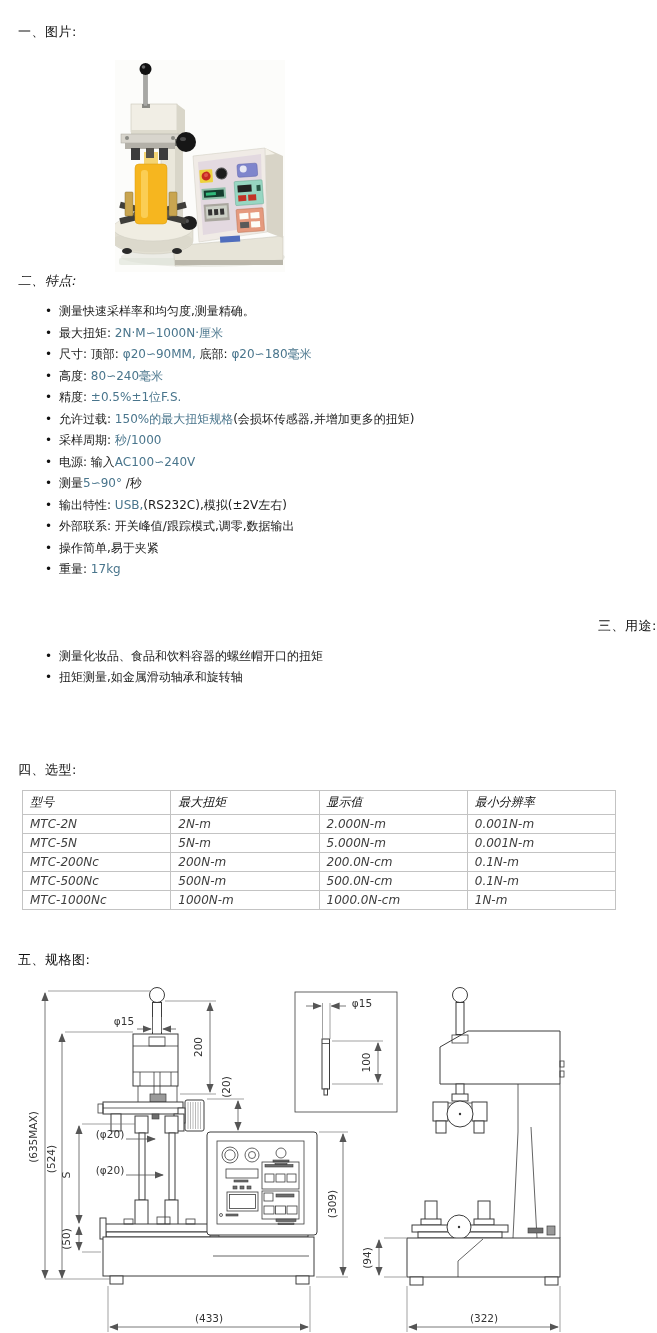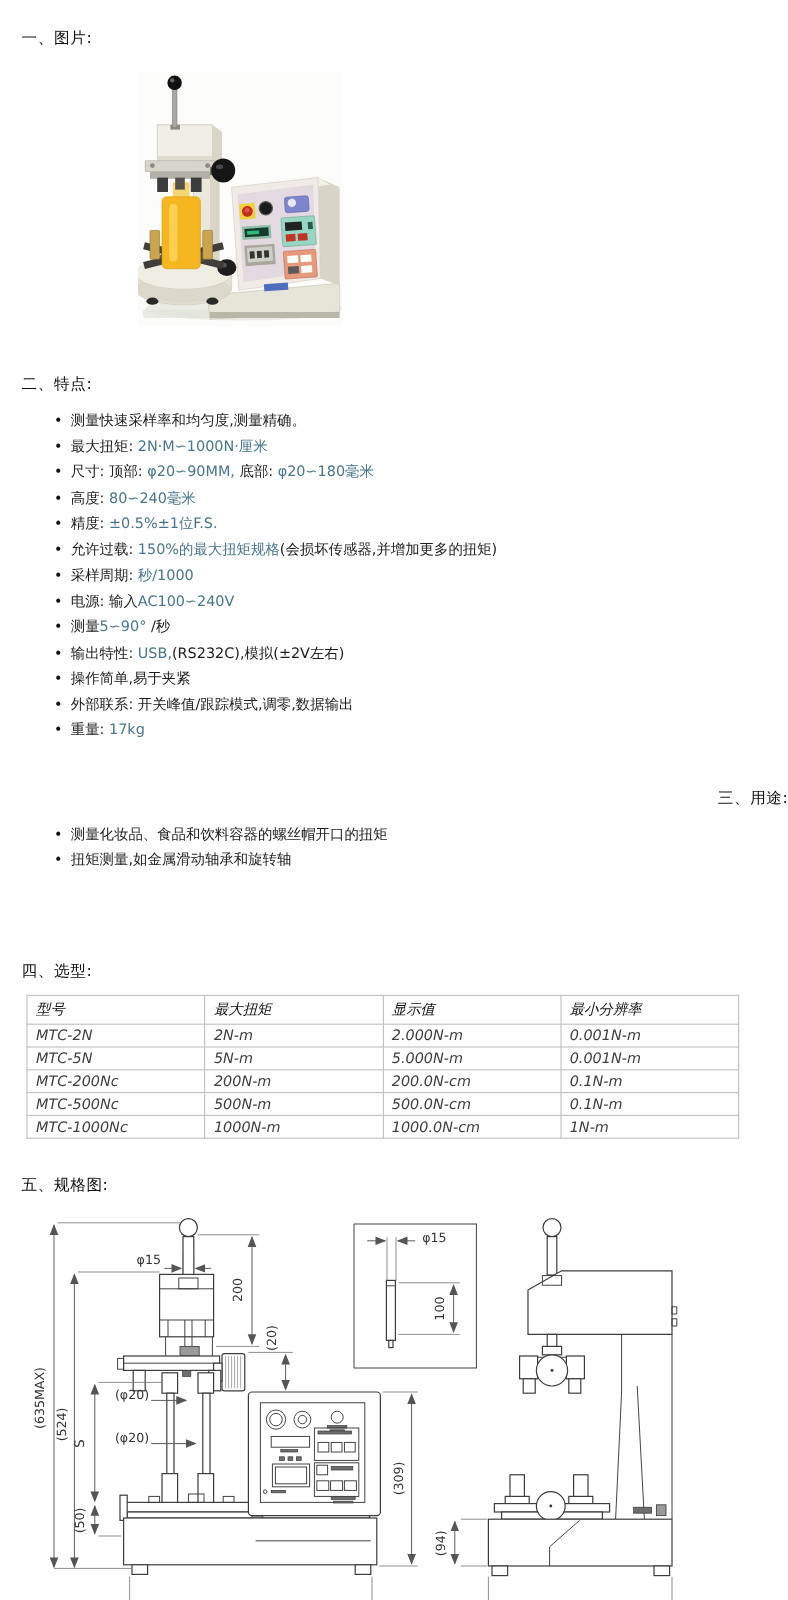--- a/index.html
+++ b/index.html
@@ -1,33 +1,33 @@
 <!DOCTYPE html>
 <html><head>
 <meta charset="utf-8">
 <style>
   html,body{margin:0;padding:0;background:#fff;}
   body{width:657px;font-family:"DejaVu Sans","Liberation Sans",sans-serif;color:#1c1c1c;}
   .sec-h{font-size:13px;margin:0 0 0 18px;font-weight:400;color:#101010;letter-spacing:.5px;}
   #h1{padding-top:23px;}
   #photo-wrap{margin:19px 0 0 115px;width:170px;height:212px;}
-  #h2{margin-top:39px;}
+  #h2{font-style:italic;}
   ul.blist{list-style:none;margin:11px 0 0 0;padding:0 0 0 59px;}
   ul.blist li{position:relative;font-size:12px;line-height:21.5px;white-space:nowrap;}
   ul.blist li::before{content:"\2022";position:absolute;left:-14px;top:0;color:#111;font-size:12px;}
   .seg-b{color:#1c1c1c;}
   .seg-v{color:#49758c;}
   #h3{margin-top:36px;text-align:right;}
   #h4{margin-top:72px;}
   table.sel{border-collapse:collapse;margin:11px 0 0 22px;width:594px;table-layout:fixed;font-style:italic;}
   table.sel th,table.sel td{border:1px solid #c3c3c3;font-size:12px;font-weight:400;
     text-align:left;padding:2px 0 2px 7px;overflow:hidden;}
   table.sel th{height:19px;color:#101010;}
   table.sel td{height:14px;color:#3e3e3e;}
-  #h5{margin-top:30px;}
+  #h5{margin-top:41px;}
   #drawing{display:block;margin-top:8px;}
   
   .ol{fill:#fff;stroke:#3c3c3c;stroke-width:1;}
   .ol2{fill:none;stroke:#3c3c3c;stroke-width:.8;}
   .fillg{fill:#9a9a9a;stroke:#3c3c3c;stroke-width:.7;}
   .filld{fill:#6e6e6e;stroke:#3c3c3c;stroke-width:.6;}
   .dim{stroke:#555;stroke-width:.8;fill:none;}
   .ext{stroke:#7a7a7a;stroke-width:.7;fill:none;}
   .dt{font-size:10.5px;fill:#333;}
   .dts{font-size:11px;fill:#333;}
@@ -138,22 +138,22 @@
       <li><span class="seg-b">测量快速采样率和均匀度,测量精确。</span></li>
       <li><span class="seg-b">最大扭矩: </span><span class="seg-v">2N·M∽1000N·厘米</span></li>
       <li><span class="seg-b">尺寸: 顶部: </span><span class="seg-v">φ20∽90MM,</span><span class="seg-b"> 底部: </span><span class="seg-v">φ20∽180毫米</span></li>
       <li><span class="seg-b">高度: </span><span class="seg-v">80∽240毫米</span></li>
       <li><span class="seg-b">精度: </span><span class="seg-v">±0.5%±1位F.S.</span></li>
       <li><span class="seg-b">允许过载: </span><span class="seg-v">150%的最大扭矩规格</span><span class="seg-b">(会损坏传感器,并增加更多的扭矩)</span></li>
       <li><span class="seg-b">采样周期: </span><span class="seg-v">秒/1000</span></li>
       <li><span class="seg-b">电源: 输入</span><span class="seg-v">AC100∽240V</span></li>
       <li><span class="seg-b">测量</span><span class="seg-v">5∽90°</span><span class="seg-b"> /秒</span></li>
       <li><span class="seg-b">输出特性: </span><span class="seg-v">USB,</span><span class="seg-b">(RS232C),模拟(±2V左右)</span></li>
+      <li><span class="seg-b">外部联系: 开关峰值/跟踪模式,调零,数据输出</span></li>
       <li><span class="seg-b">操作简单,易于夹紧</span></li>
-      <li><span class="seg-b">外部联系: 开关峰值/跟踪模式,调零,数据输出</span></li>
       <li><span class="seg-b">重量: </span><span class="seg-v">17kg</span></li>
     </ul>
 
   <div id="h3" class="sec-h">三、用途:</div>
   <ul class="blist">
       <li><span class="seg-b">测量化妆品、食品和饮料容器的螺丝帽开口的扭矩</span></li>
       <li><span class="seg-b">扭矩测量,如金属滑动轴承和旋转轴</span></li>
     </ul>
 
   <div id="h4" class="sec-h">四、选型:</div>

